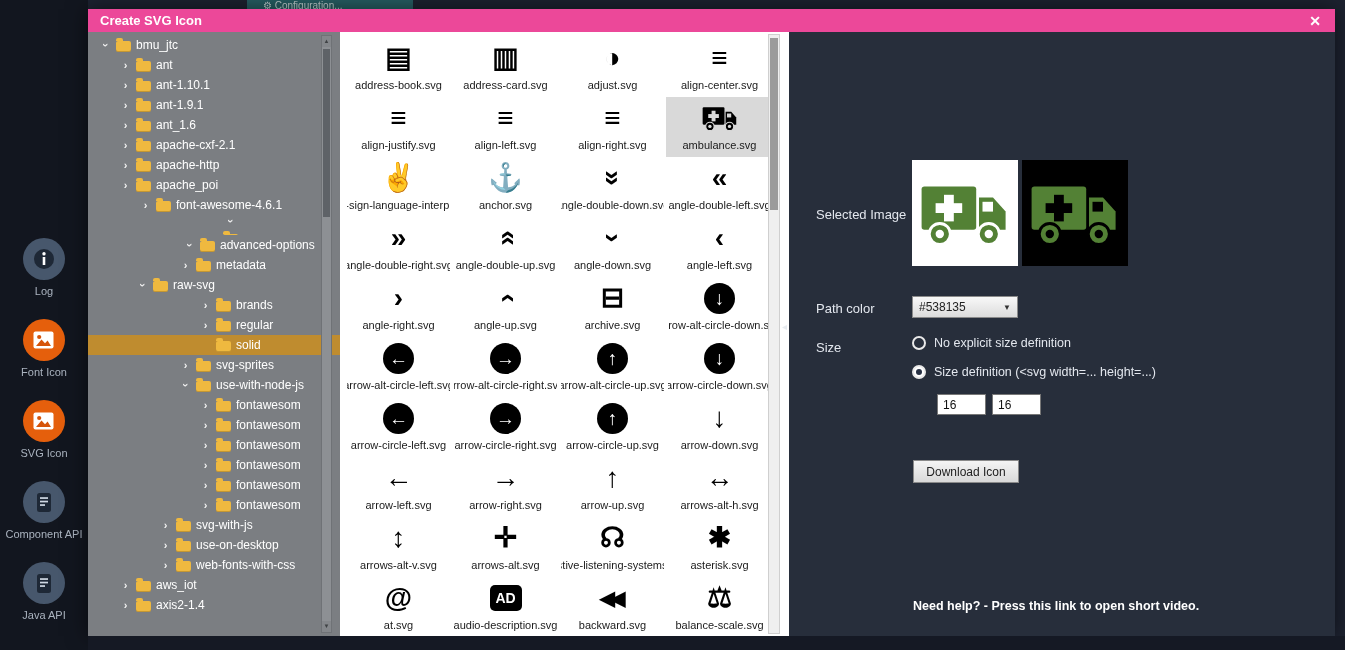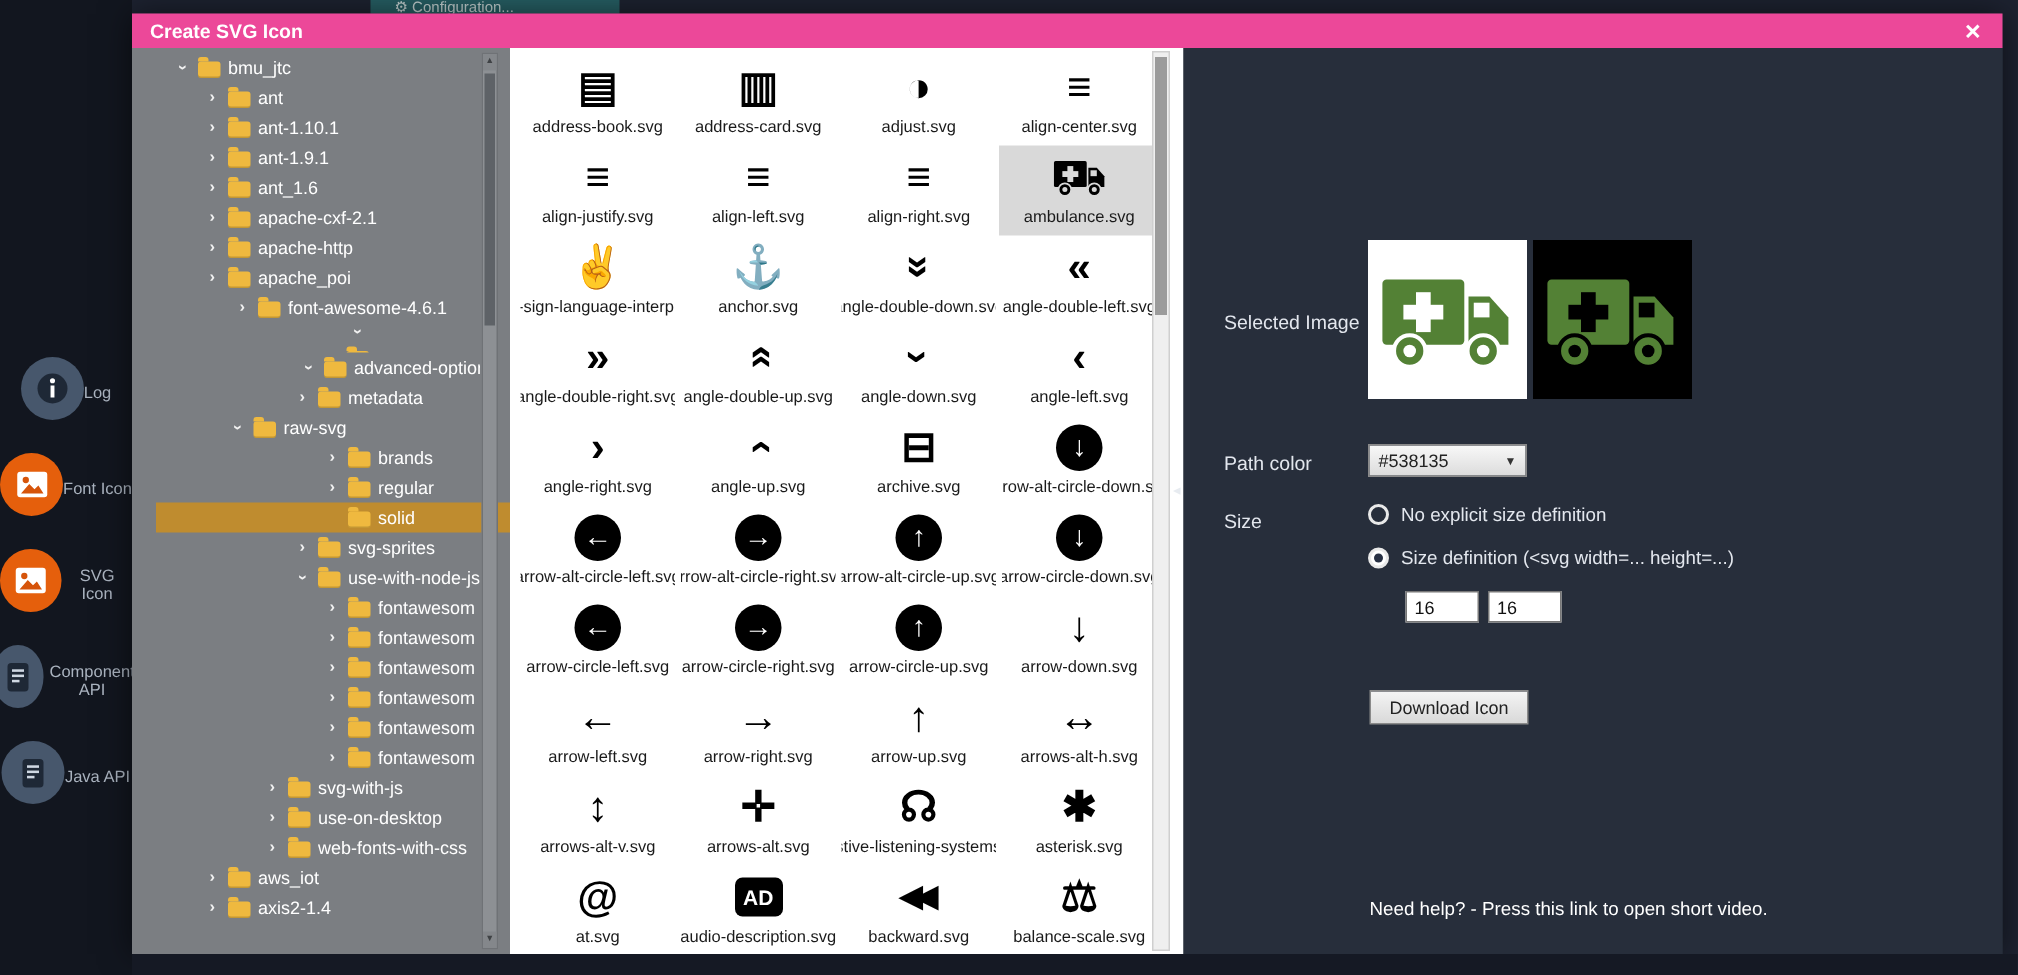--- a/index.html
+++ b/index.html
@@ -2,40 +2,40 @@
 <html><head>
 <meta charset="utf-8">
 <style>
   * { margin:0; padding:0; box-sizing:border-box; }
   html,body { width:1345px; height:650px; overflow:hidden; background:#1d2230;
               font-family:"Liberation Sans", sans-serif; }
 
   
   .appbar { position:absolute; left:0; top:0; width:88px; height:650px;
             background:#12161f; padding-top:238px; display:flex; flex-direction:column; align-items:center; }
-  .appbar-item { display:flex; flex-direction:row; align-items:center; margin-bottom:22px; cursor:pointer; }
+  .appbar-item { display:flex; flex-direction:column; align-items:center; margin-bottom:22px; cursor:pointer; }
   .circle { width:42px; height:42px; border-radius:50%; display:flex; align-items:center; justify-content:center; }
   .circle.dark { background:#47576c; }
   .circle.orange { background:#e55f0c; }
   .appbar-label { color:#aab3bf; font-size:11px; margin-top:5px; text-align:center; max-width:84px; }
 
   
   .config-tab { position:absolute; left:247px; top:0; width:166px; height:10px; background:#265e63;
                 color:#c2cfcf; font-size:10px; line-height:11px; overflow:hidden; padding-left:16px; cursor:pointer; }
 
   
   .dialog { position:absolute; left:88px; top:9px; width:1247px; height:627px;
             background:#272e3b; box-shadow:0 0 20px rgba(0,0,0,.55); }
   .dialog-header { height:23px; background:#ec4899; display:flex; align-items:center; padding:0 14px 0 12px; }
   .dialog-title { color:#fff; font-size:13px; font-weight:bold; }
   .dialog-close { margin-left:auto; color:#fff; font-size:14px; font-weight:bold; cursor:pointer; }
 
   
   .tree-panel { position:absolute; left:0; top:23px; width:252px; bottom:0; background:#7b7e82; overflow:hidden; }
-  .folder-tree { position:absolute; left:16px; top:3px; right:20px; }
+  .folder-tree { position:absolute; left:0; top:3px; right:20px; }
   .tree-row { height:20px; display:flex; align-items:center; gap:5px; color:#fff; font-size:12px;
               white-space:nowrap; overflow:hidden; cursor:pointer; }
   .tree-row.selected { background:#bf8c2f; width:252px; }
   .chevron { width:11px; flex:none; font-size:11px; font-weight:bold; color:#f2f2f2; text-align:center; }
   .chevron.open { transform:rotate(90deg); }
   .chevron.hid { visibility:hidden; }
   .folder { width:15px; height:11px; background:#efb93f; border-radius:2px; position:relative; flex:none;
             box-shadow:inset 0 -1px 0 rgba(0,0,0,.18); margin-top:2px; }
   .folder::before { content:""; position:absolute; top:-3px; left:0; width:7px; height:3px;
                     background:#efb93f; border-radius:2px 2px 0 0; }
@@ -84,21 +84,21 @@
            display:flex; align-items:center; justify-content:center; }
   .radio.checked { background:#fff; }
   .radio.checked::after { content:""; width:6px; height:6px; border-radius:50%; background:#273043; }
   .radio-label { color:#e3e7ee; font-size:12.5px; white-space:nowrap; }
   .size-input { position:absolute; top:362px; width:49px; height:21px; background:#fff; border:1px solid #777;
                 font-size:12px; padding-left:5px; font-family:"Liberation Sans", sans-serif; color:#111; }
   #w-in { left:148px; } #h-in { left:203px; }
   .dl-btn { position:absolute; left:124px; top:428px; width:106px; height:23px;
             background:linear-gradient(#f4f4f4,#d9d9d9); border:1px solid #8a8a8a;
             display:flex; align-items:center; justify-content:center; font-size:12px; color:#222; cursor:pointer; }
-  .help-text { position:absolute; left:124px; top:567px; color:#fff; font-size:12.5px; font-weight:normal; }
+  .help-text { position:absolute; left:124px; top:567px; color:#fff; font-size:12.5px; font-weight:bold; }
 
   .bottom-strip { position:absolute; left:88px; top:636px; right:0; height:14px; background:#151924; }
 </style>
 </head>
 <body>
 
 <div class="appbar">
     <div class="appbar-item">
       <div class="circle dark">
         <svg width="22" height="22" viewBox="0 0 22 22">

